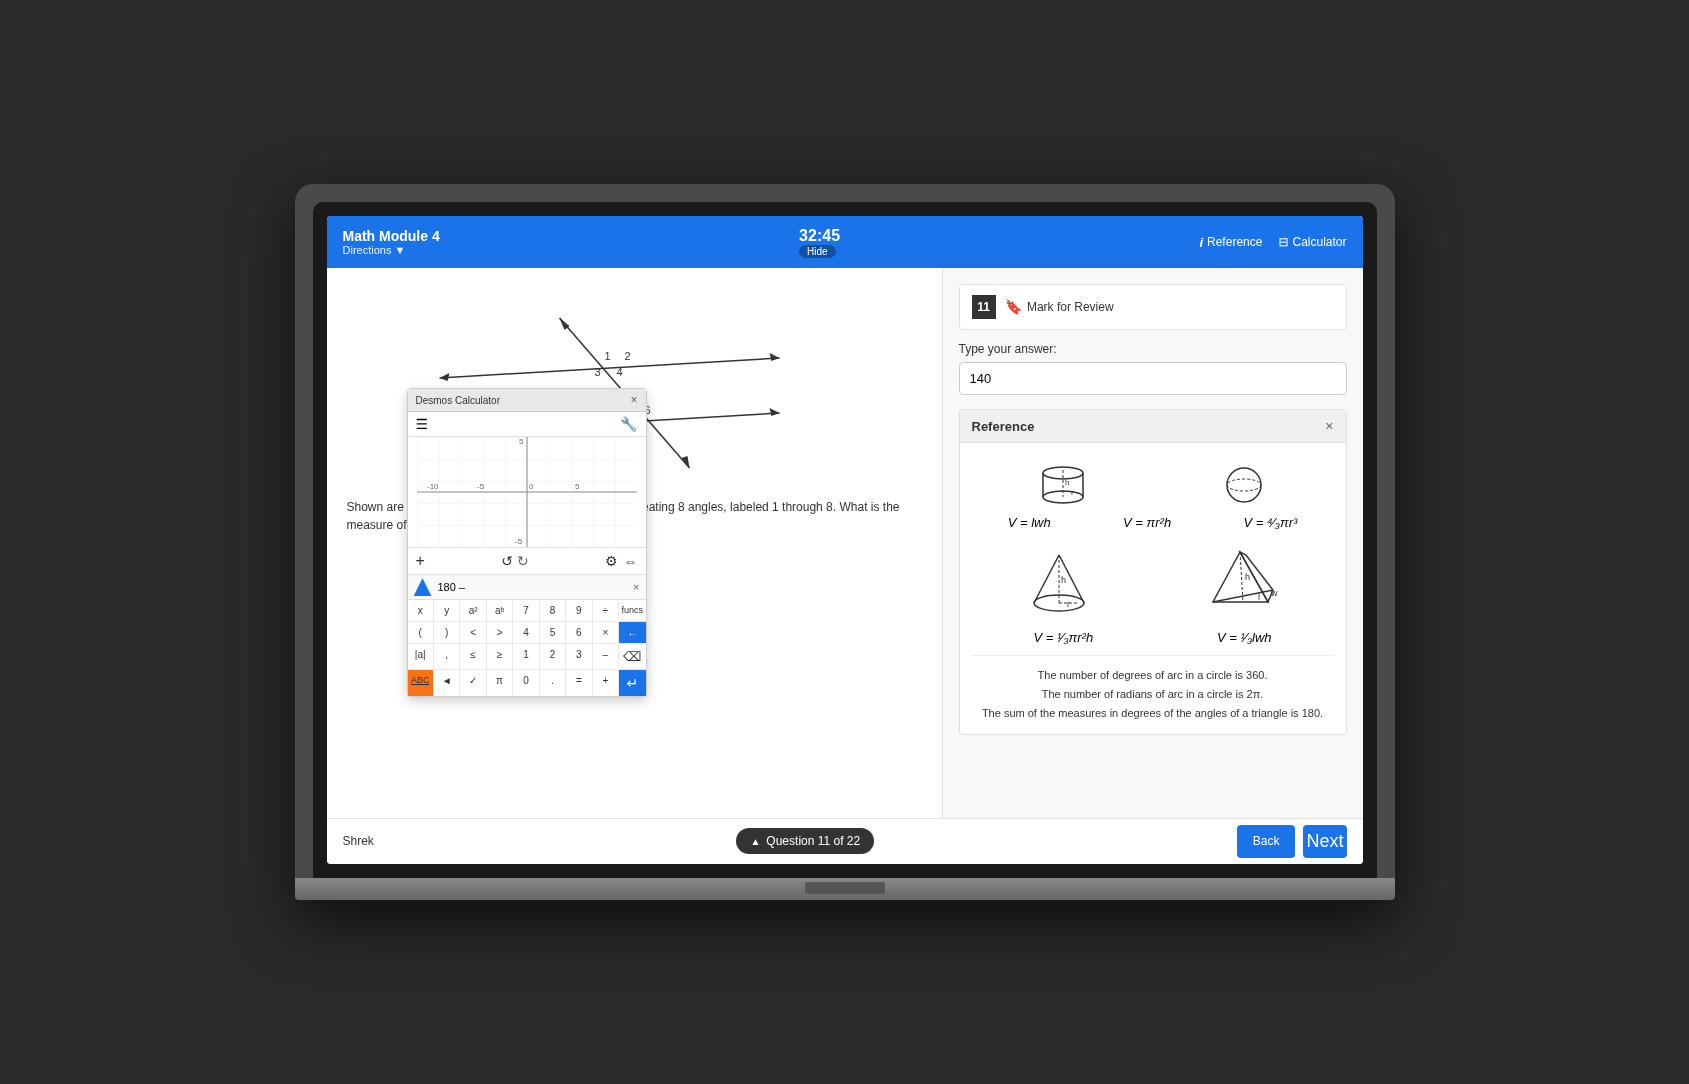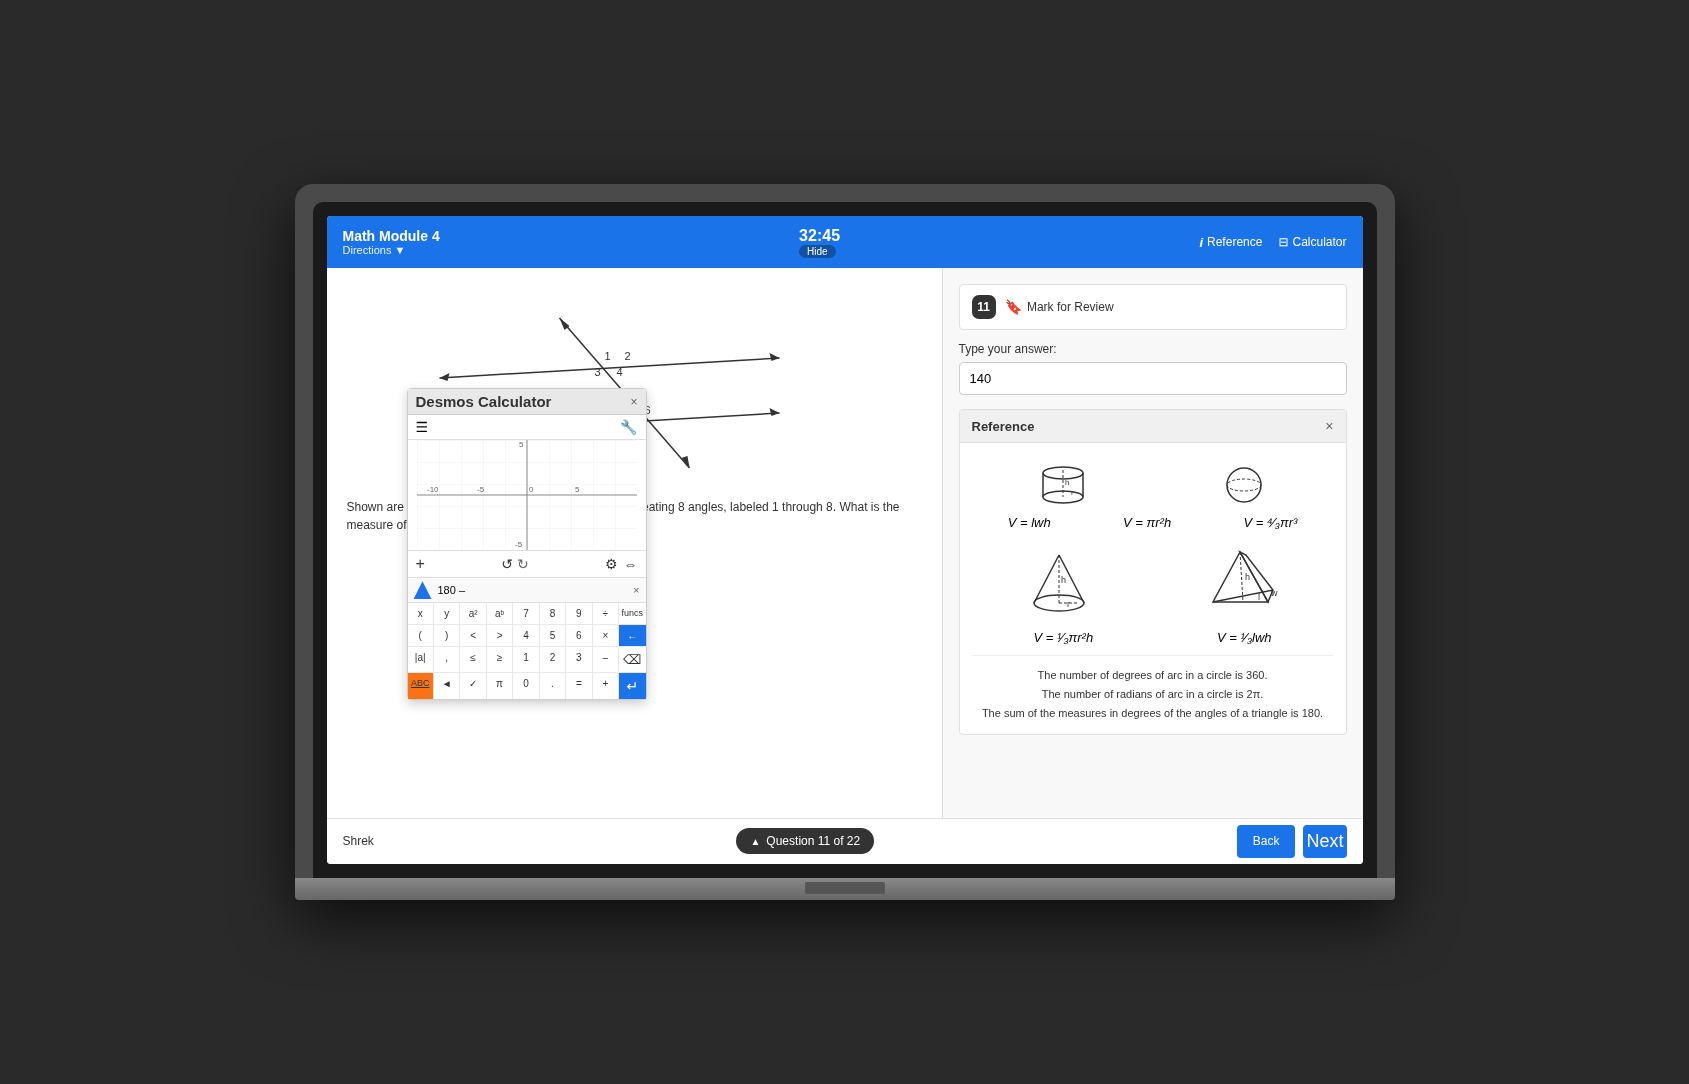--- a/index.html
+++ b/index.html
@@ -172,22 +172,22 @@
     }
     .desmos-header {
       background: #e8e8e8;
       padding: 4px 8px;
       display: flex;
       align-items: center;
       justify-content: space-between;
       border-bottom: 1px solid #ccc;
     }
     .desmos-title {
-      font-size: 15px;
-      font-weight: 700;
+      font-size: 10px;
+      font-weight: 400;
       color: #333;
       text-align: right;
     }
     .desmos-close {
       cursor: pointer;
       font-size: 12px;
       color: #666;
       background: none;
       border: none;
     }
@@ -285,21 +285,21 @@
       border-radius: 4px;
       margin-bottom: 12px;
     }
     .question-number-badge {
       background: #333;
       color: white;
       font-size: 12px;
       font-weight: 700;
       width: 24px;
       height: 24px;
-      border-radius: 7px;
+      border-radius: 0;
       display: flex;
       align-items: center;
       justify-content: center;
       flex-shrink: 0;
     }
     .mark-review-btn {
       display: flex;
       align-items: center;
       gap: 4px;
       font-size: 12px;

